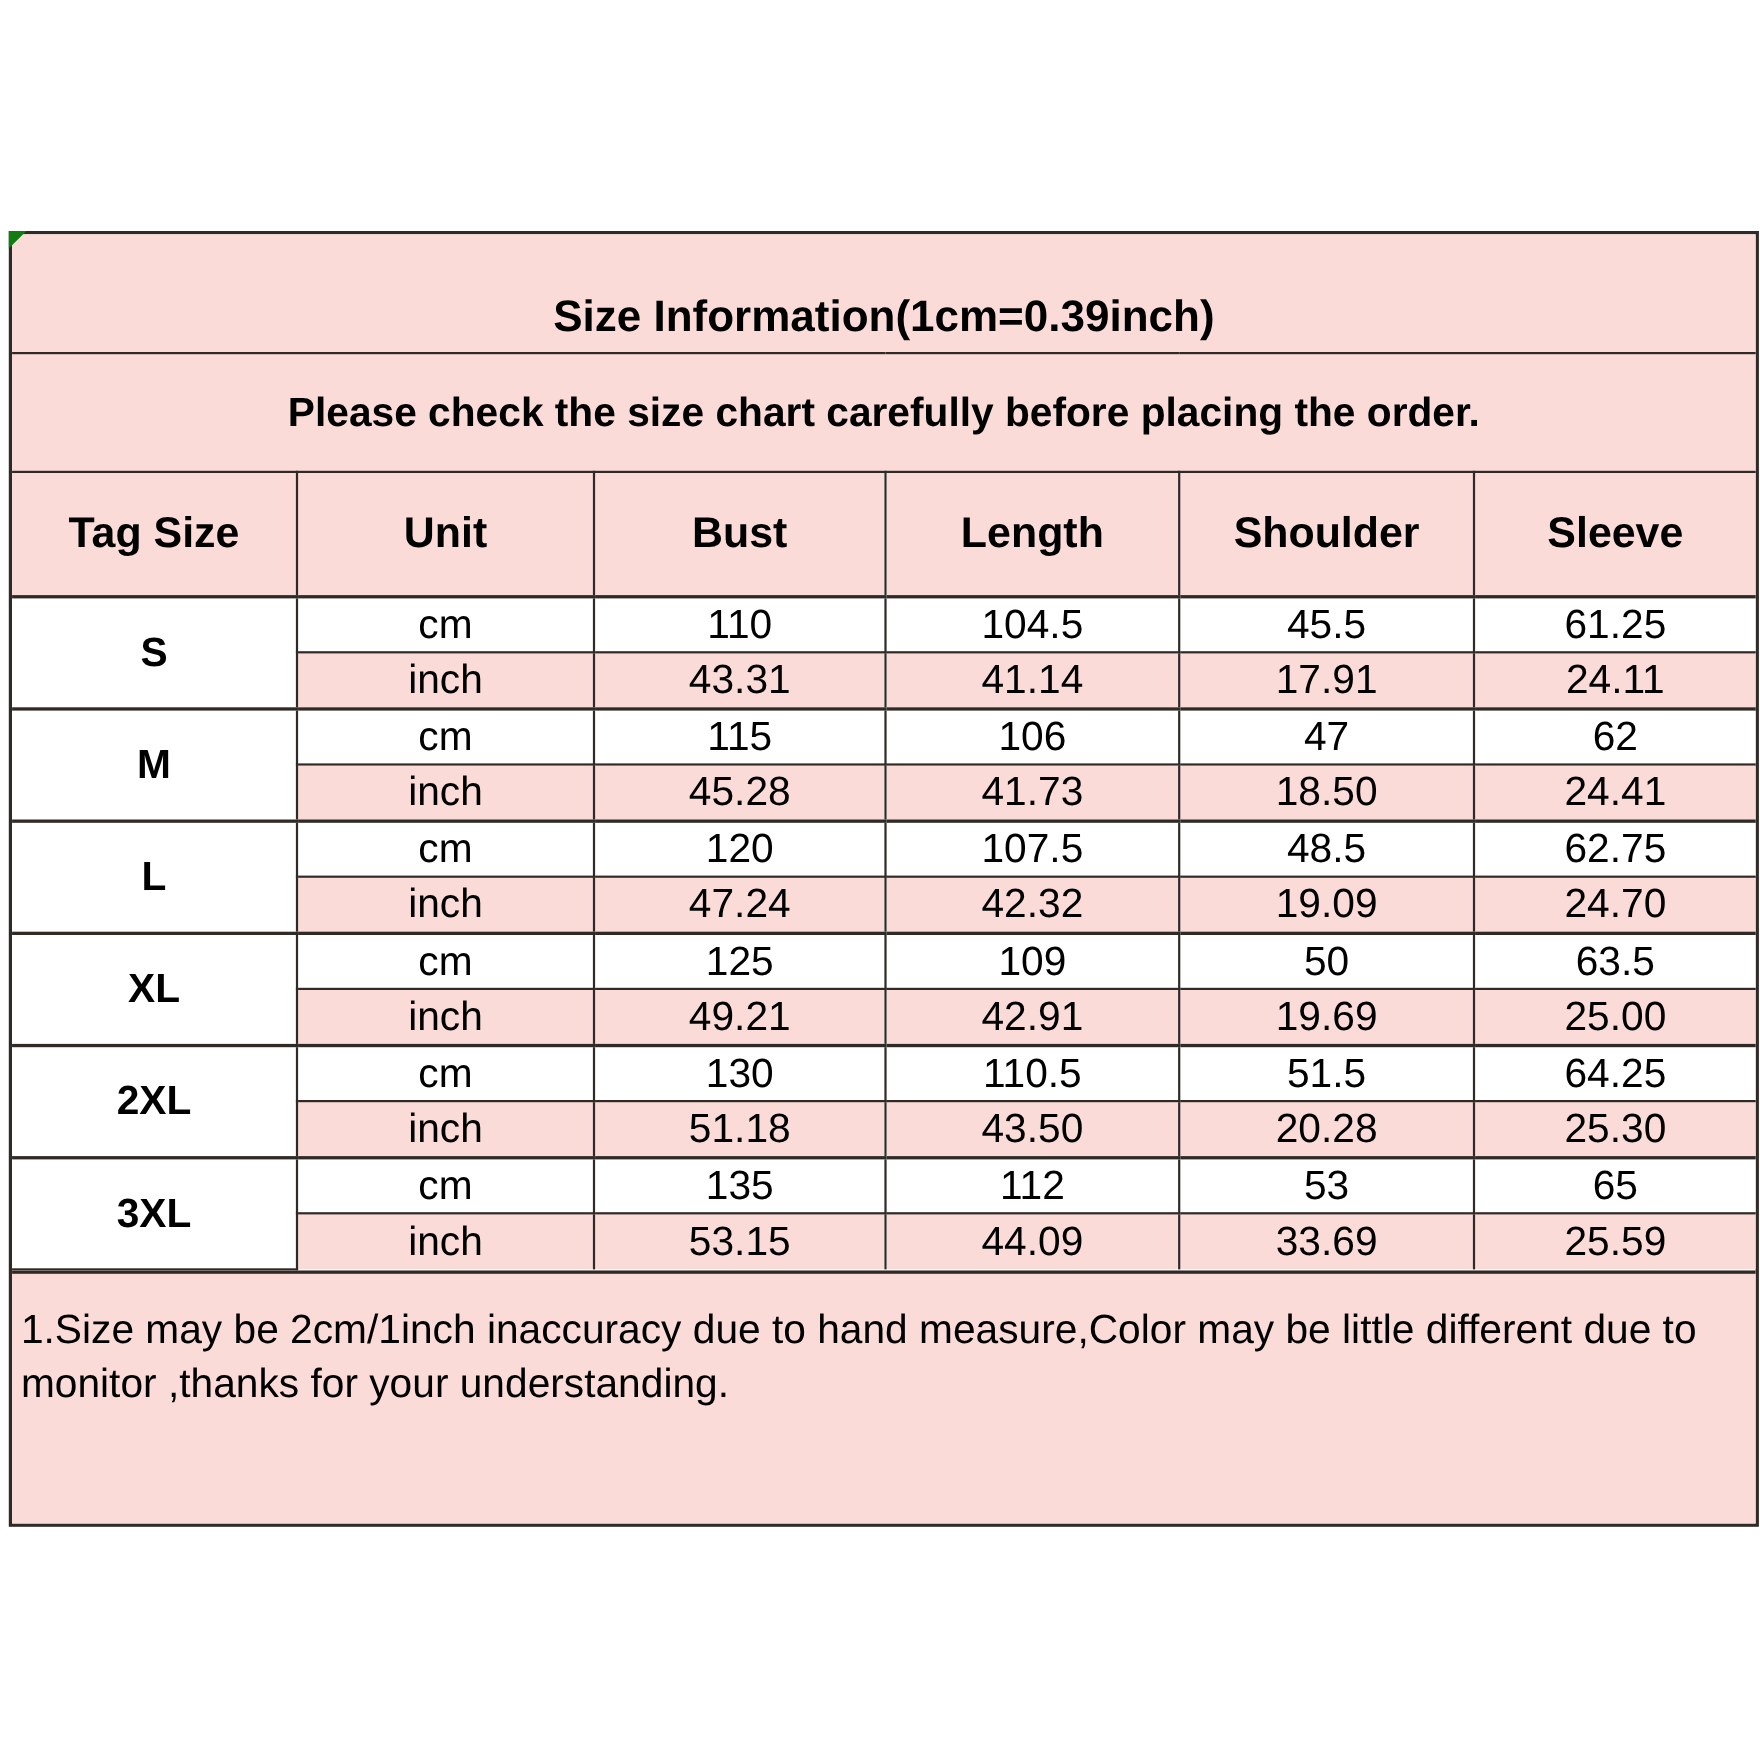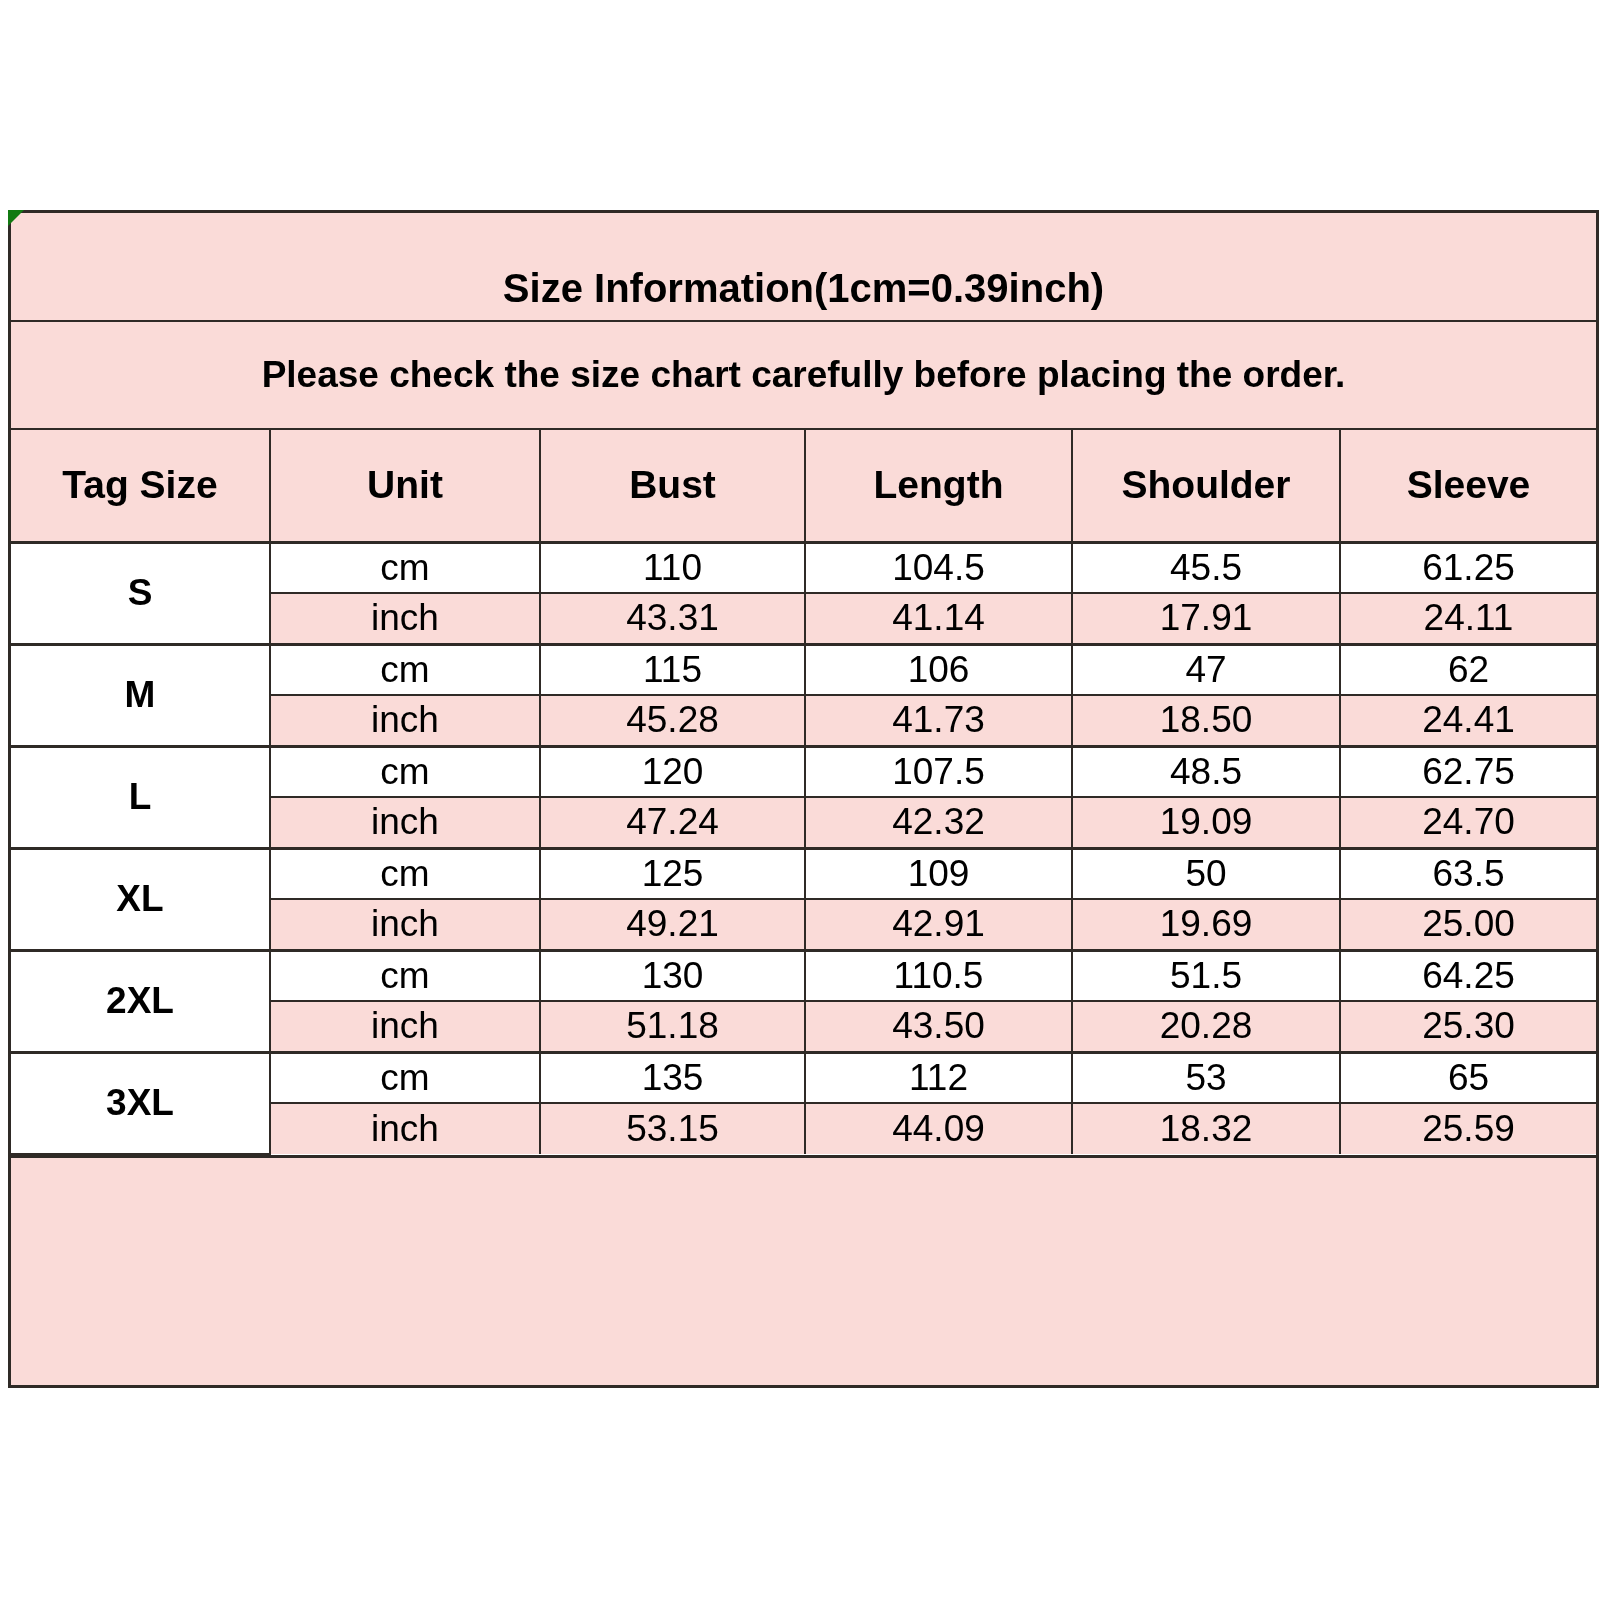--- a/index.html
+++ b/index.html
@@ -220,22 +220,23 @@
         <td>cm</td>
         <td>135</td>
         <td>112</td>
         <td>53</td>
         <td>65</td>
       </tr>
       <tr class="inch-row last">
         <td>inch</td>
         <td>53.15</td>
         <td>44.09</td>
-        <td>18.32</td>
+        <td>33.69</td>
         <td>25.59</td>
       </tr>
     </tbody>
       </table>
 
     <div class="attention">
+      <div>1.Size may be 2cm/1inch inaccuracy due to hand measure,Color may be little different due to monitor ,thanks for your understanding.</div>
     </div>
   </div>
 </div>
 
 </body></html>

